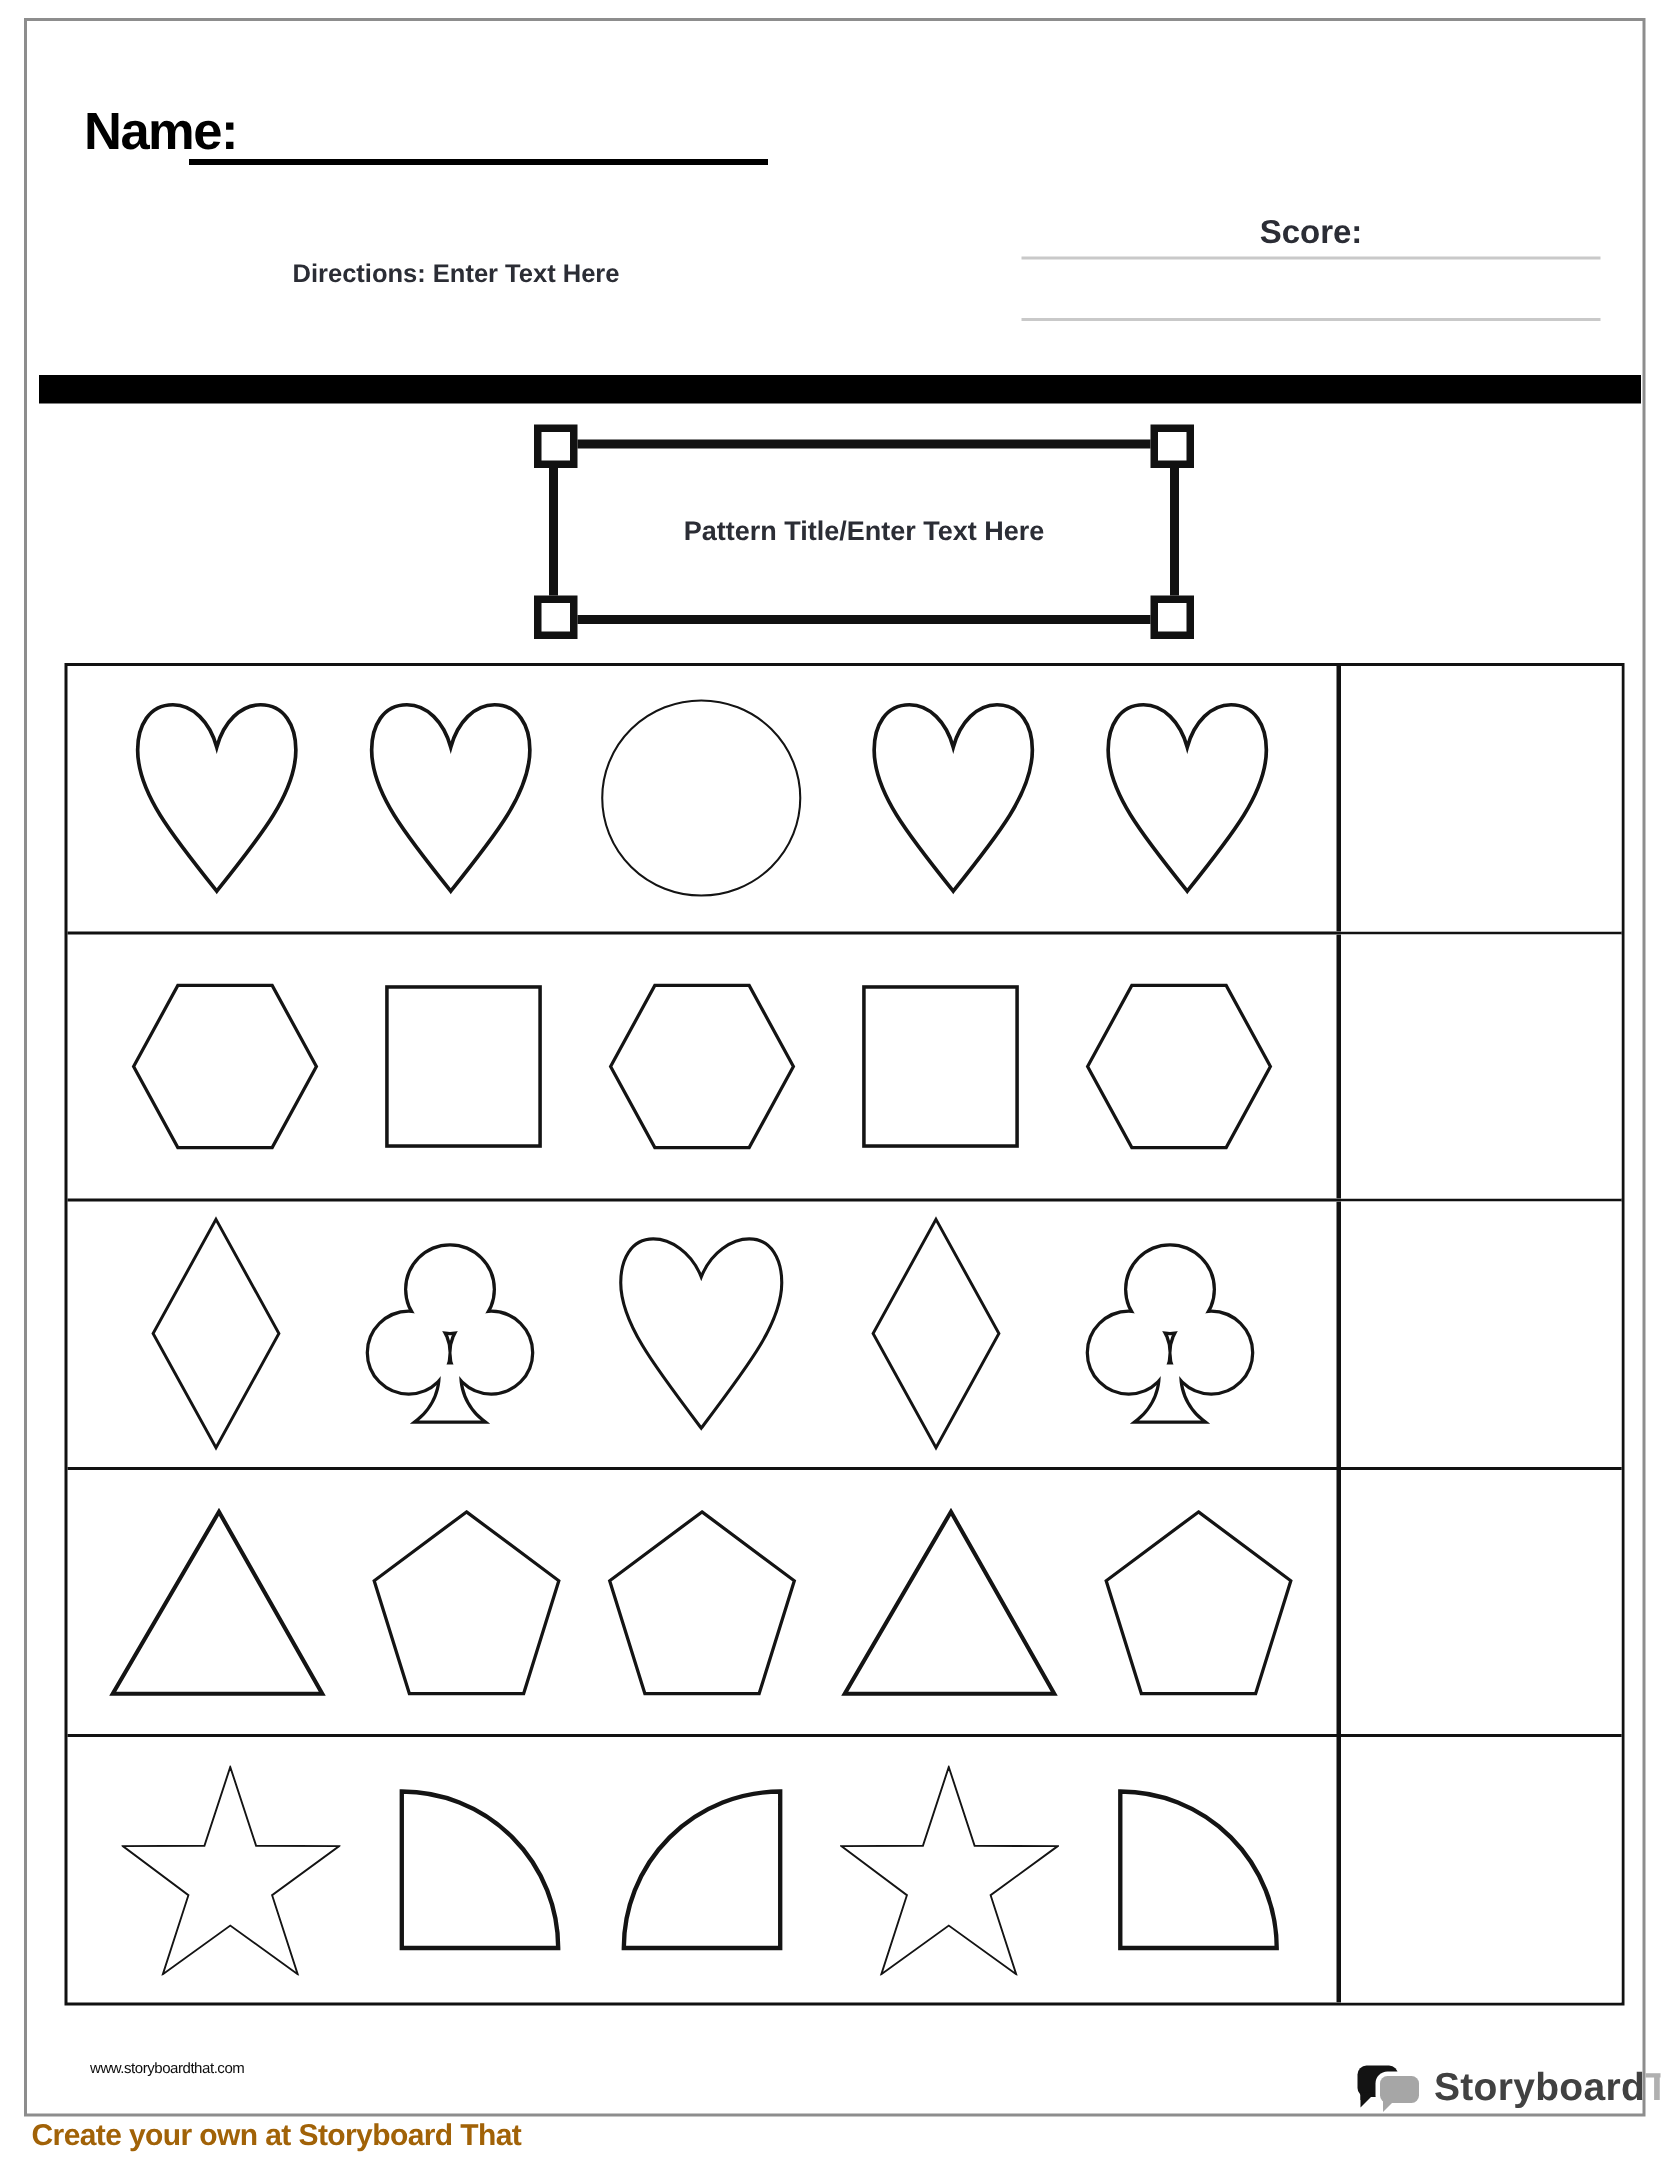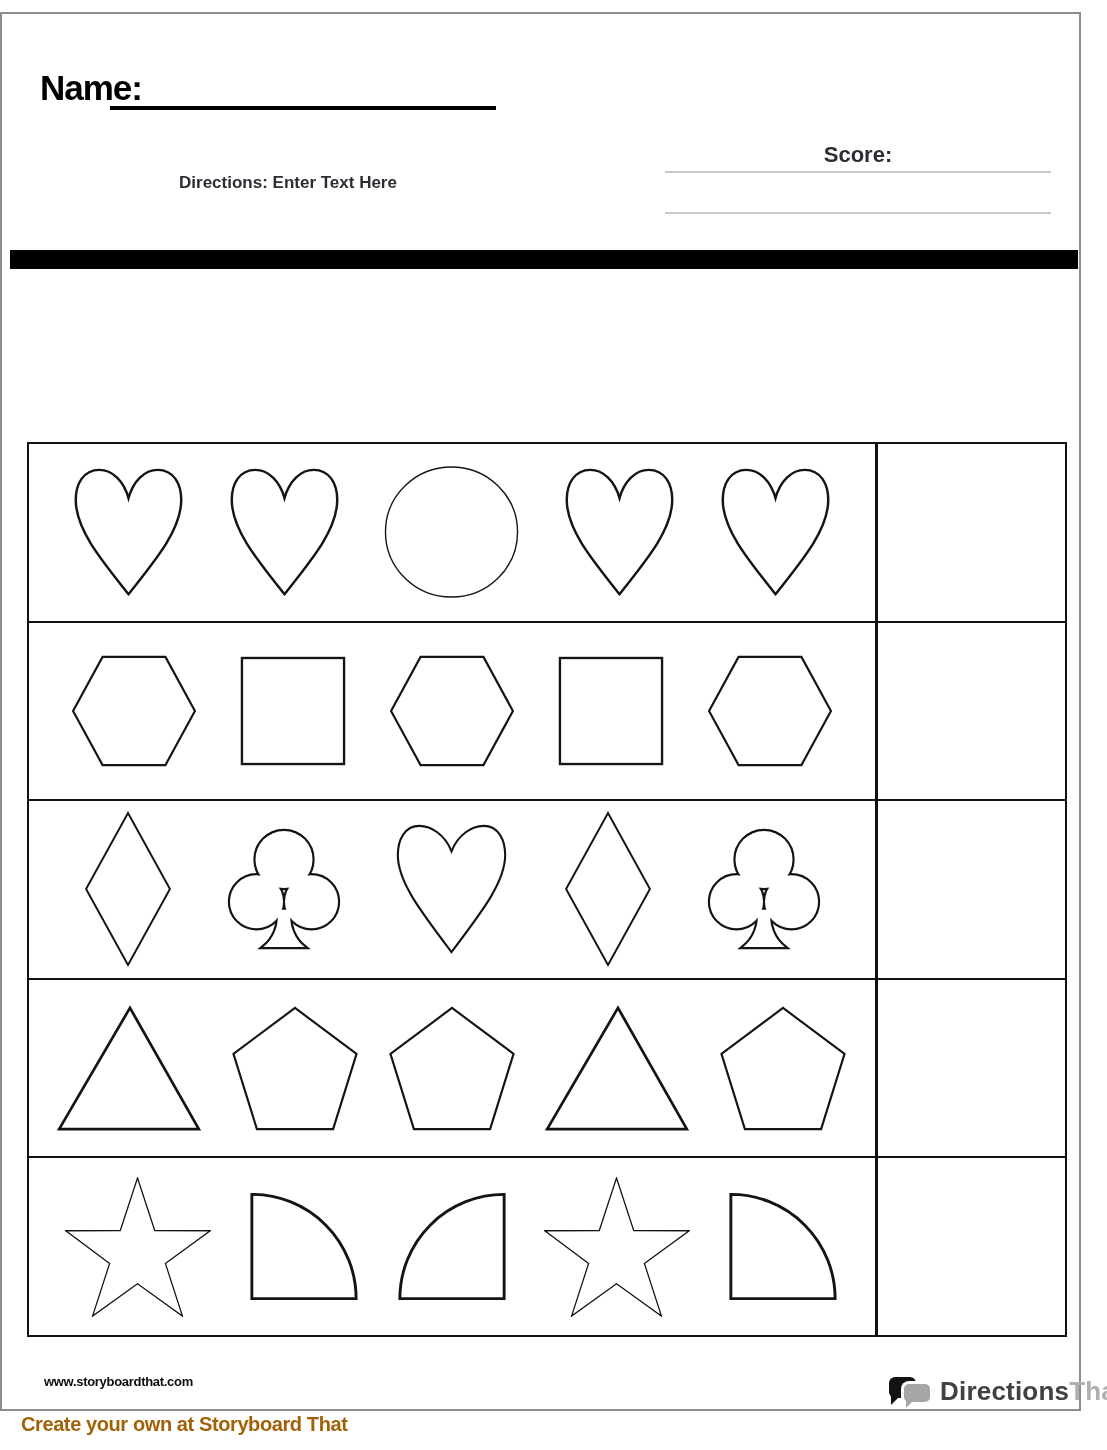--- a/index.html
+++ b/index.html
@@ -1,21 +1,21 @@
 <!DOCTYPE html>
 <html style="--ink: #000000; --stroke: #141414; --page-border: #8d8d8d; --blank-line: #c9c9c9; --text-dark: #2b2d35; --logo-gray: #b0b0b0;"><head>
 <meta charset="utf-8">
 <style>
   html,body{margin:0;padding:0;}
   body{
     width:1107px;height:1450px;position:relative;background:#fff;
     font-family:"Liberation Sans",sans-serif;color:var(--ink,#000);
   }
   .page{
-    position:absolute;left:0;top:12px;width:1081px;height:1399px;
+    position:absolute;left:16px;top:12px;width:1081px;height:1399px;
     background:#fff;border:2px solid var(--page-border,#8d8d8d);box-sizing:border-box;padding-left:24px;
   }
   
   .name-label{position:absolute;left:38px;top:54px;font-size:35px;font-weight:bold;letter-spacing:-1px;}
   .name-line{position:absolute;left:108px;top:92px;width:386px;height:4px;background:var(--ink,#000);}
   .directions{position:absolute;left:158px;top:159px;width:256px;text-align:center;
     font-size:17px;font-weight:bold;color:var(--text-dark,#2b2d35);}
   .score-block{position:absolute;left:663px;top:128px;width:386px;height:80px;}
   .score-label,.date-label{position:absolute;left:0;width:100%;text-align:center;
     font-size:22px;font-weight:bold;color:var(--text-dark,#15151a);}
@@ -37,21 +37,21 @@
   
   .pattern-table{position:absolute;left:25px;top:428px;width:1040px;height:895px;
     border:2px solid #111;box-sizing:border-box;display:flex;flex-direction:column;}
   .prow{flex:1;display:flex;border-bottom:2px solid #111;min-height:0;}
   .prow:last-child{border-bottom:none;}
   .shape-area{width:846px;display:flex;justify-content:space-evenly;align-items:center;box-sizing:border-box;}
   .answer-cell{flex:1;border-left:3px solid #111;box-sizing:border-box;background:#fff;}
   .slot{display:flex;align-items:center;justify-content:center;}
   .slot svg{display:block;}
   
-  .footer-url{position:absolute;left:42px;top:1360px;font-size:13px;font-weight:bold;letter-spacing:-0.3px;color:#0d0d0d;}
+  .footer-url{position:absolute;left:42px;top:1360px;font-size:10px;font-weight:normal;letter-spacing:-0.3px;color:#0d0d0d;}
   .logo{position:absolute;left:884px;top:1354px;height:46px;display:flex;align-items:center;}
   .logo-icon{position:relative;width:50px;height:42px;}
   .bubble-black{position:absolute;left:3px;top:7px;width:27px;height:21px;background:#131313;border-radius:6px;}
   .bubble-black::after{content:"";position:absolute;left:2px;bottom:-7px;width:0;height:0;
     border:5px solid transparent;border-top-color:#131313;border-left-color:#131313;}
   .bubble-gray{position:absolute;left:18px;top:14px;width:26px;height:18px;background:#a6a6a6;border-radius:5px;
     box-shadow:0 0 0 3px #fff;}
   .bubble-gray::after{content:"";position:absolute;left:2px;bottom:-6px;width:0;height:0;
     border:4px solid transparent;border-top-color:#a6a6a6;border-left-color:#a6a6a6;}
   .logo-text{font-size:26px;font-weight:600;letter-spacing:0.2px;margin-left:4px;white-space:nowrap;}
@@ -70,20 +70,27 @@
   <div class="directions">Directions: Enter Text Here</div>
 
   <div class="score-block">
     <div class="score-label">Score:</div>
     <div class="score-line"></div>
     <div class="date-line"></div>
   </div>
 
   <div class="divider-bar"></div>
 
+  <div class="title-frame">
+    <div class="corner tl"></div>
+    <div class="corner tr"></div>
+    <div class="corner bl"></div>
+    <div class="corner br"></div>
+    <div class="title-text">Pattern Title/Enter Text Here</div>
+  </div>
 
   <div class="pattern-table" id="pattern-table">
       <div class="prow">
         <div class="shape-area">
           <div class="slot">
             <svg width="113" height="134" viewBox="0 0 120 140" xmlns="http://www.w3.org/2000/svg">
               <path d="M60,34 C55,16 43,4 29,4 C12,4 4,19 4,36 C4,66 28,96 60,136 C92,96 116,66 116,36 C116,19 108,4 91,4 C77,4 65,16 60,34 Z" fill="none" stroke="#141414" stroke-width="2.6"></path>
             </svg>
           </div>
           <div class="slot">
@@ -253,18 +260,18 @@
       </div>
     </div>
 
   <div class="footer-url">www.storyboardthat.com</div>
 
   <div class="logo">
     <div class="logo-icon">
       <div class="bubble-black"></div>
       <div class="bubble-gray"></div>
     </div>
-    <div class="logo-text"><span class="logo-sb">Directions</span><span class="logo-that">That</span></div>
+    <div class="logo-text"><span class="logo-sb">Storyboard</span><span class="logo-that">That</span></div>
   </div>
 
 </div>
 
 <div class="tagline">Create your own at Storyboard That</div>
 
 </body></html>

